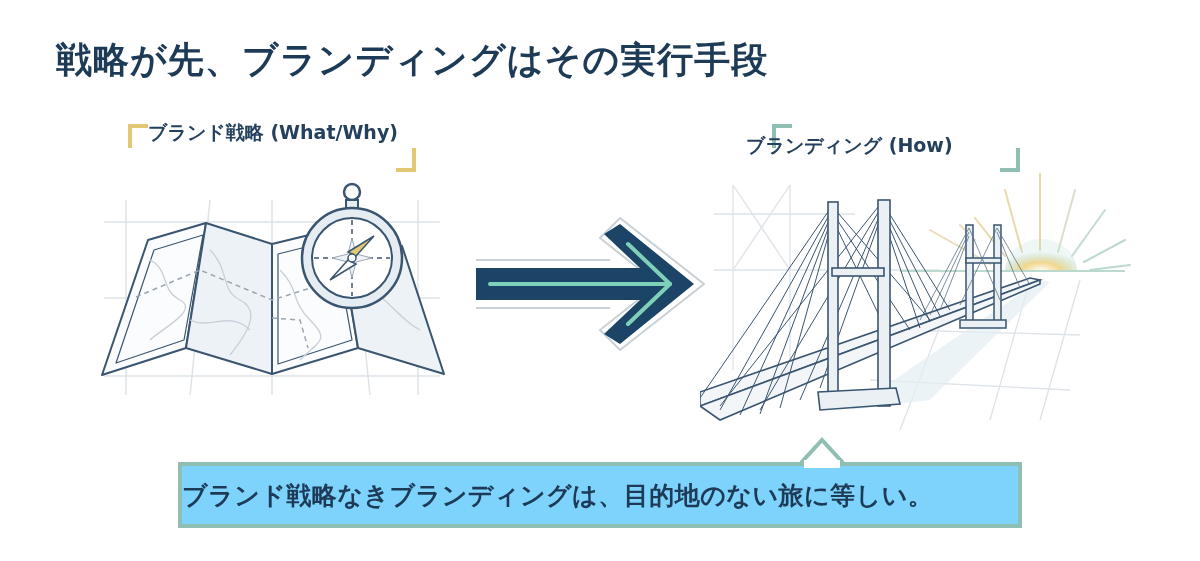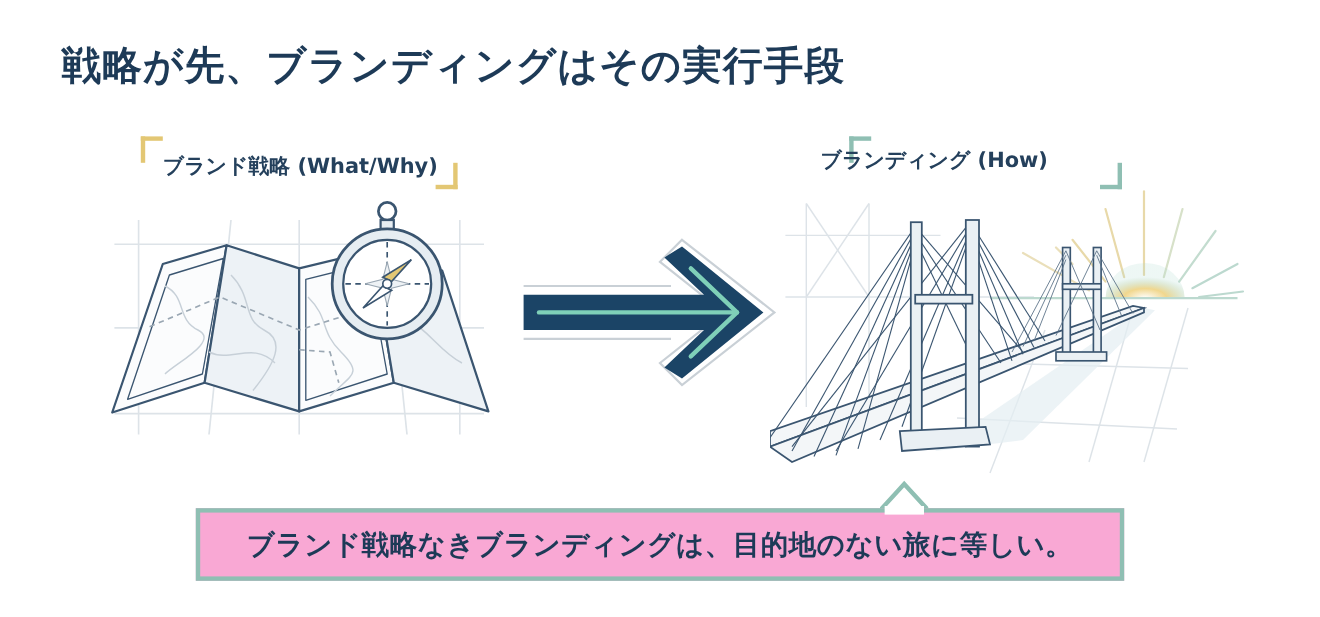--- a/index.html
+++ b/index.html
@@ -19,34 +19,34 @@
     white-space:nowrap;
   }
   .bracket-tl, .bracket-br { position:absolute; width:16px; height:20px; }
   .bracket-tl { border-left:4px solid; border-top:4px solid; }
   .bracket-br { border-right:4px solid; border-bottom:4px solid; }
   .gold { border-color:#e3c774; }
   .teal { border-color:#8fbfb3; }
   svg.illu { position:absolute; }
   .callout {
     position:absolute; left:178px; top:462px; width:844px; height:66px;
-    border:4px solid #8fbfb3; background:#f9a8d4; box-sizing:border-box;
-    display:flex; align-items:center; justify-content:center;
+    border:4px solid #8fbfb3; background:#7dd3fc; box-sizing:border-box;
+    display:flex; align-items:center; 
   }
   .callout-tail { position:absolute; left:800px; top:436px; }
   .callout-text { font-size:25px; font-weight:bold; color:#1d3a57; letter-spacing:0.5px; }
 </style>
 </head>
 <body>
 
 <h1 class="title">戦略が先、ブランディングはその実行手段</h1>
 
 <div>
   <div class="bracket-tl gold" style="left:128px; top:124px;"></div>
-  <div class="label" style="left:148px; top:138px;">ブランド戦略 (What/Why)</div>
+  <div class="label" style="left:148px; top:120px;">ブランド戦略 (What/Why)</div>
   <div class="bracket-br gold" style="left:396px; top:148px;"></div>
 </div>
 
 <div>
   <div class="bracket-tl teal" style="left:772px; top:124px;"></div>
   <div class="label" style="left:746px; top:133px;">ブランディング (How)</div>
   <div class="bracket-br teal" style="left:1000px; top:148px;"></div>
 </div>
 
 <svg class="illu" style="left:90px; top:180px;" width="370" height="220" viewBox="0 0 370 220">

